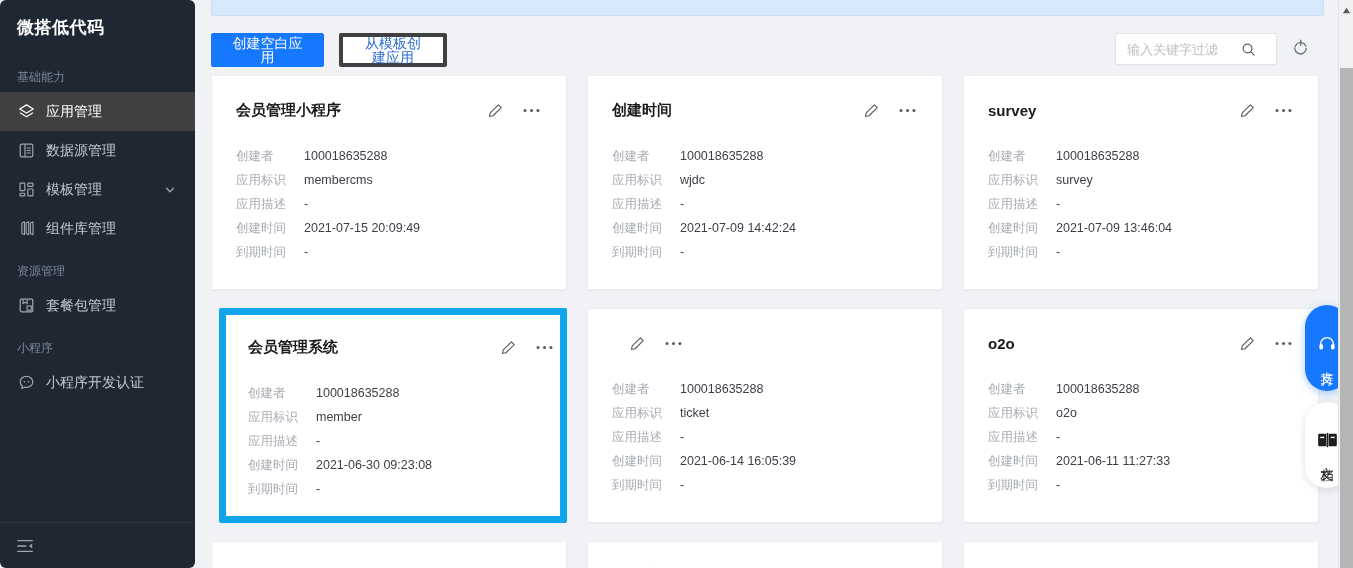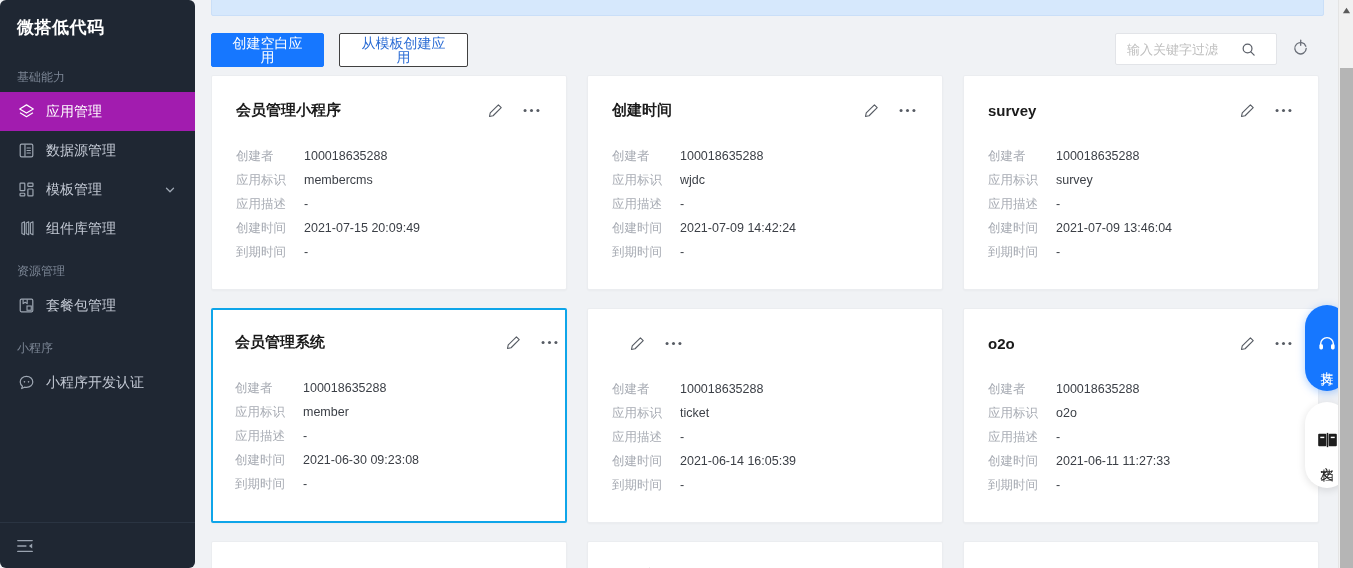--- a/index.html
+++ b/index.html
@@ -58,21 +58,21 @@
   .nav-item .nav-ico {
     width: 18px; height: 18px;
     margin-right: 11px;
     display: inline-flex;
     align-items: center;
     justify-content: center;
     flex: 0 0 18px;
   }
   .nav-item .nav-ico svg { display:block; }
   .nav-item.active {
-    background: #a21caf;
+    background: #404040;
     color: #ffffff;
   }
   .nav-item .chev {
     position: absolute;
     right: 20px;
     top: 50%;
     transform: translateY(-50%);
     width: 10px; height: 10px;
     display: inline-flex;
     align-items: center; justify-content: center;
@@ -135,25 +135,25 @@
   .btn-primary {
     background: #1677ff;
     border: 1px solid #1677ff;
     color: #fff;
     position: absolute;
     left: 0; top: 0;
     width: 113px;
   }
   .btn-default {
     background: #fff;
-    border: 1px solid #404040;
+    border: 4px solid #404040;
     color: #2b6cd4;
     position: absolute;
     left: 128px; top: 0;
-    width: 129px;
+    width: 108px;
   }
   .search-wrap {
     position: absolute;
     right: 47px;
     top: 0;
     width: 162px;
     height: 32px;
     background: #fff;
     border: 1px solid #e2e4e8;
     border-radius: 2px;
@@ -199,22 +199,23 @@
   .card {
     background: #ffffff;
     border: 1px solid #ebedf0;
     border-radius: 2px;
     height: 215px;
     padding: 22px 24px 0 24px;
     position: relative;
     box-shadow: 0 1px 2px rgba(0,0,0,0.03);
   }
   .card.highlight {
-    border: 2px solid #0ea5e9;
+    border: 7px solid #0ea5e9;
     padding: 20px 5px 0 22px;
+    margin-left: 8px;
   }
   .card-head {
     display: flex;
     align-items: center;
     height: 24px;
     margin-bottom: 22px;
   }
   .card-title {
     font-size: 15px;
     font-weight: bold;

